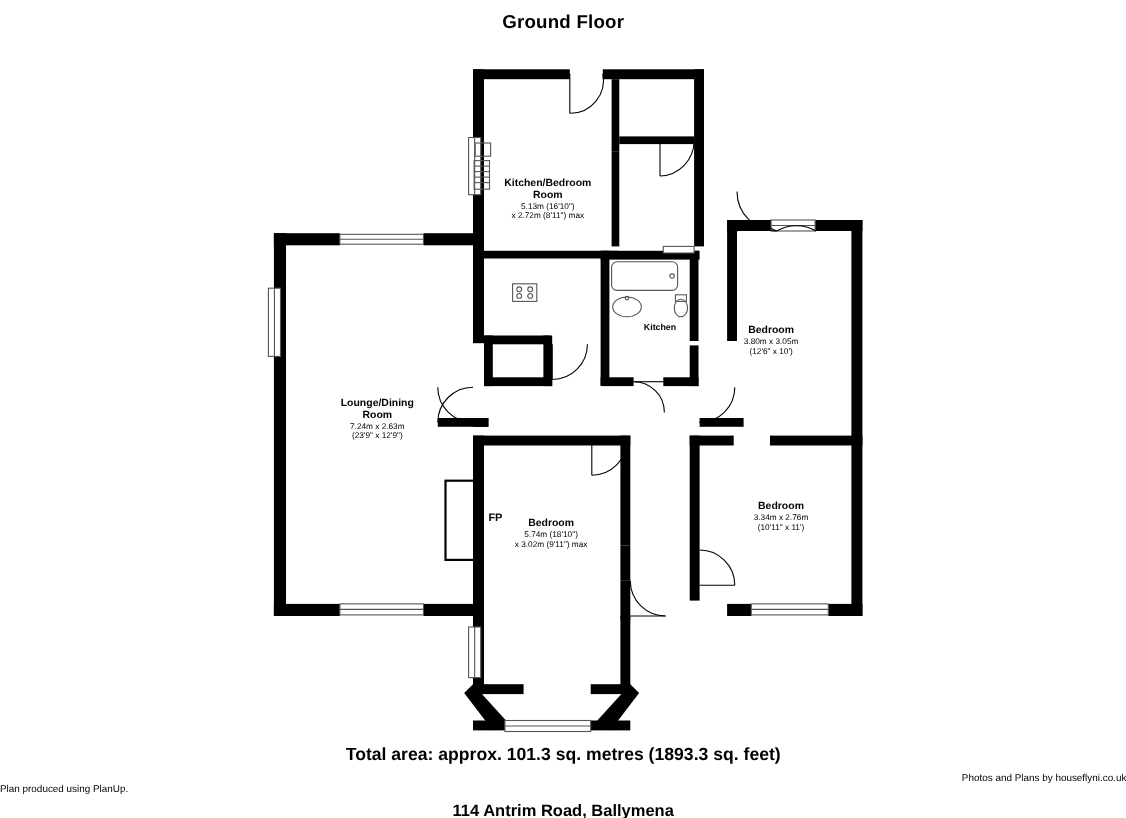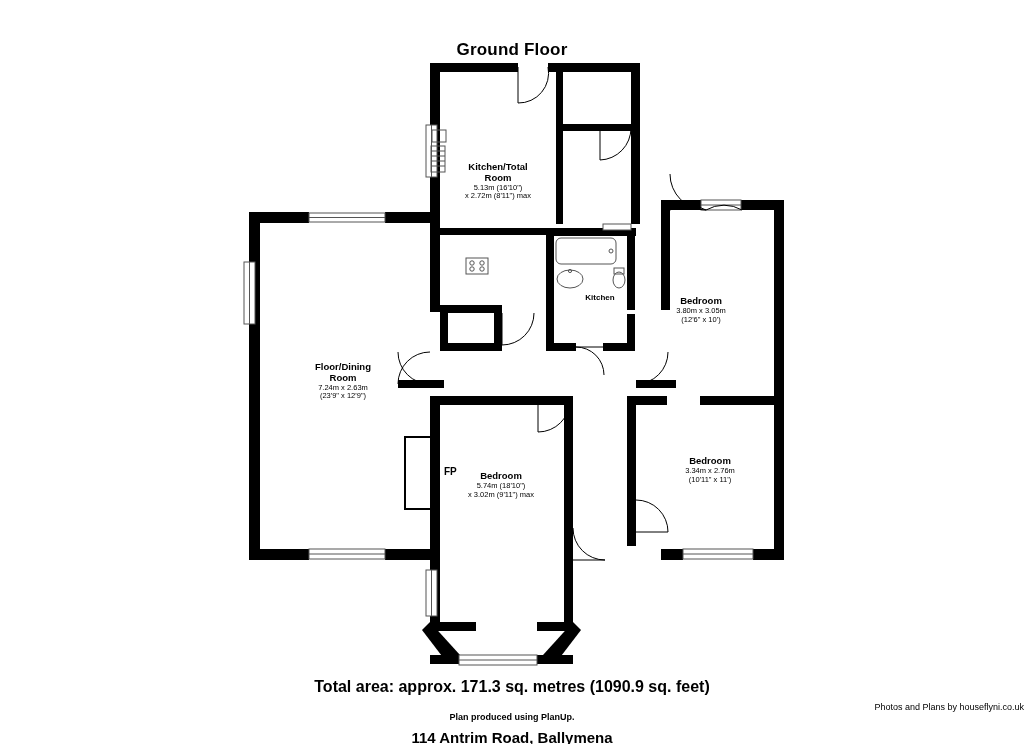--- a/index.html
+++ b/index.html
@@ -23,21 +23,20 @@
   
   .title {
     position: absolute;
     top: 10px;
     left: 0;
     width: 1024px;
     text-align: center;
     font-size: 17px;
     font-weight: bold;
     letter-spacing: 0.2px;
-    margin-top: 30px;
   }
   .subtitle {
     position: absolute;
     top: 31px;
     left: 0;
     width: 1024px;
     text-align: center;
     font-size: 10px;
   }
   
@@ -56,23 +55,22 @@
     left: 0;
     width: 1024px;
     text-align: right;
     font-size: 9px;
   }
   .credit2 {
     position: absolute;
     top: 712px;
     left: 0;
     width: 1024px;
-    text-align: center;
+    text-align: left;
     font-size: 9px;
-    font-weight: bold;
   }
   .address {
     position: absolute;
     top: 729px;
     left: 0;
     width: 1024px;
     text-align: center;
     font-size: 15px;
     font-weight: bold;
   }
@@ -295,55 +293,55 @@
         <line x1="431" y1="166" x2="445" y2="166"></line>
       </g>
     </g>
 
     <g>
       <rect x="405" y="437" width="26" height="72" fill="#ffffff" stroke="#000000" stroke-width="2"></rect>
     </g>
   </svg>
 
   <div class="room-label" style="left:438px; top:162px; width:120px;">
-    <div class="room-name">Kitchen/Total</div>
+    <div class="room-name">Kitchen/Bedroom</div>
     <div class="room-name">Room</div>
     <div class="room-dims">5.13m (16'10")</div>
     <div class="room-dims">x 2.72m (8'11") max</div>
   </div>
 
   <div class="room-label small" style="left:562px; top:293px; width:76px;">
     <div class="room-name">Kitchen</div>
   </div>
 
   <div class="room-label" style="left:646px; top:296px; width:110px;">
     <div class="room-name">Bedroom</div>
     <div class="room-dims">3.80m x 3.05m</div>
     <div class="room-dims">(12'6" x 10')</div>
   </div>
 
   <div class="room-label" style="left:283px; top:362px; width:120px;">
-    <div class="room-name">Floor/Dining</div>
+    <div class="room-name">Lounge/Dining</div>
     <div class="room-name">Room</div>
     <div class="room-dims">7.24m x 2.63m</div>
     <div class="room-dims">(23'9" x 12'9")</div>
   </div>
 
   <div class="room-label" style="left:655px; top:456px; width:110px;">
     <div class="room-name">Bedroom</div>
     <div class="room-dims">3.34m x 2.76m</div>
     <div class="room-dims">(10'11" x 11')</div>
   </div>
 
   <div class="room-label" style="left:441px; top:471px; width:120px;">
     <div class="room-name">Bedroom</div>
     <div class="room-dims">5.74m (18'10")</div>
     <div class="room-dims">x 3.02m (9'11") max</div>
   </div>
 
   <div class="fp-label" style="left:411px; top:466px;">FP</div>
 
-  <div class="total-area">Total area: approx. 171.3 sq. metres (1090.9 sq. feet)</div>
+  <div class="total-area">Total area: approx. 101.3 sq. metres (1893.3 sq. feet)</div>
   <div class="credit1">Photos and Plans by houseflyni.co.uk</div>
   <div class="credit2">Plan produced using PlanUp.</div>
   <div class="address">114 Antrim Road, Ballymena</div>
 
 </div>
 
 </body></html>

